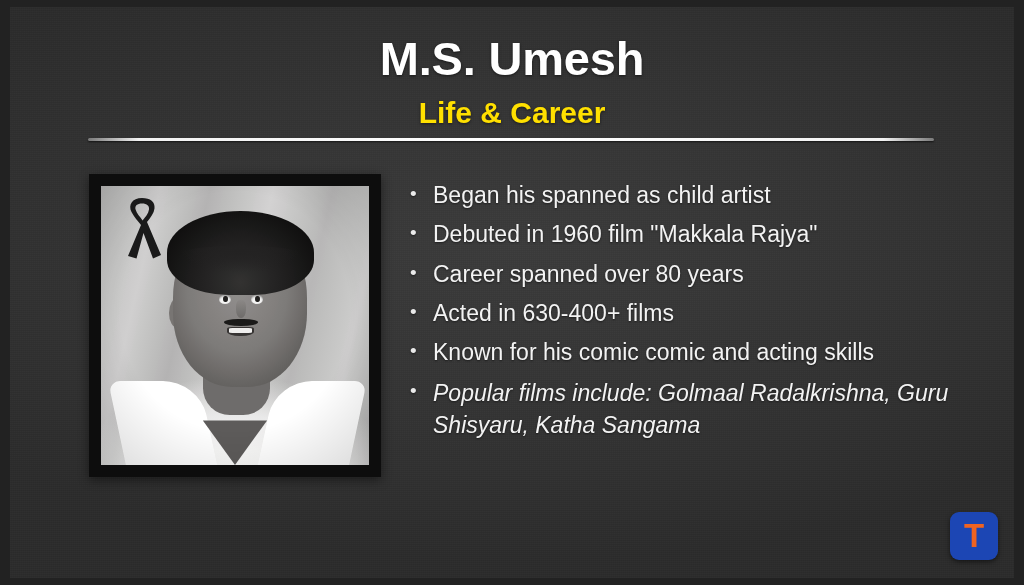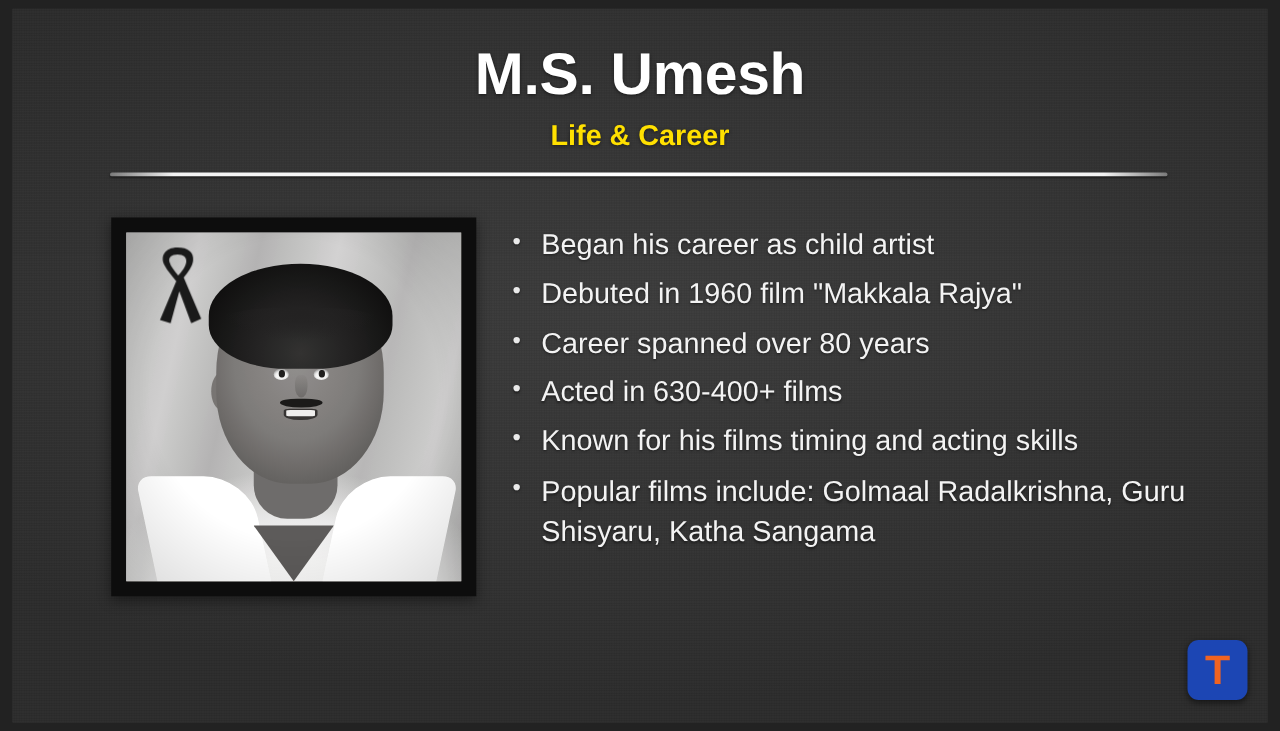--- a/index.html
+++ b/index.html
@@ -56,21 +56,21 @@
     line-height: 1.05;
     text-shadow: 0 1px 3px rgba(0,0,0,.55);
   }
   .subtitle {
     position: absolute;
     left: 0;
     top: 96px;
     width: 1024px;
     text-align: center;
     color: #ffe000;
-    font-size: 23px;
+    font-size: 30px;
     font-weight: bold;
     line-height: 1.1;
     text-shadow: 0 1px 3px rgba(0,0,0,.5);
   }
   .rule {
     position: absolute;
     left: 88px;
     top: 138px;
     width: 846px;
     height: 3px;
@@ -221,21 +221,21 @@
     text-shadow: 0 1px 2px rgba(0,0,0,.5);
   }
   .bullet .dot {
     flex: 0 0 auto;
     width: 23px;
     color: #eaeaea;
     font-size: 19px;
     line-height: 1.52;
   }
   .bullet .txt { flex: 1 1 auto; }
-  .bullet.wide .txt { line-height: 1.42; }
+  .bullet.wide .txt { line-height: 1.42; font-style: italic; }
 
   
   .logo {
     position: absolute;
     left: 950px;
     top: 512px;
     width: 48px;
     height: 48px;
     border-radius: 9px;
     background: #1c46b4;
@@ -300,37 +300,37 @@
       <svg class="ribbon" viewBox="0 0 46 68" aria-hidden="true">
         <path d="M23 6 C13 6 9 13 12.5 20 C15 25 19 29 22 33 L9 64 L17.5 66.5 L24.5 41 L34 66.5 L42 63 L28 30 C31.5 25.5 35 21 35.5 16.5 C36.2 9.8 31.5 6 23 6 Z
                  M23 11.5 C28 11.5 30.5 14 30 17.5 C29.4 21.6 26.5 25 23.6 28.4 C20.8 24.8 17.6 21.2 16.6 17.6 C15.5 13.8 18.2 11.5 23 11.5 Z" fill="#1a1a1a" fill-rule="evenodd"></path>
       </svg>
     </div>
   </div>
 
   <div class="bullets">
     <div class="bullet">
       <span class="dot">•</span>
-      <span class="txt">Began his career as child artist</span>
+      <span class="txt">Began his spanned as child artist</span>
     </div>
     <div class="bullet">
       <span class="dot">•</span>
       <span class="txt">Debuted in 1960 film "Makkala Rajya"</span>
     </div>
     <div class="bullet">
       <span class="dot">•</span>
       <span class="txt">Career spanned over 80 years</span>
     </div>
     <div class="bullet">
       <span class="dot">•</span>
       <span class="txt">Acted in 630-400+ films</span>
     </div>
     <div class="bullet">
       <span class="dot">•</span>
-      <span class="txt">Known for his films timing and acting skills</span>
+      <span class="txt">Known for his comic comic and acting skills</span>
     </div>
     <div class="bullet wide">
       <span class="dot">•</span>
       <span class="txt">Popular films include: Golmaal Radalkrishna, Guru Shisyaru, Katha Sangama</span>
     </div>
   </div>
 
   <div class="logo">
     <span class="t">T</span>
   </div>

